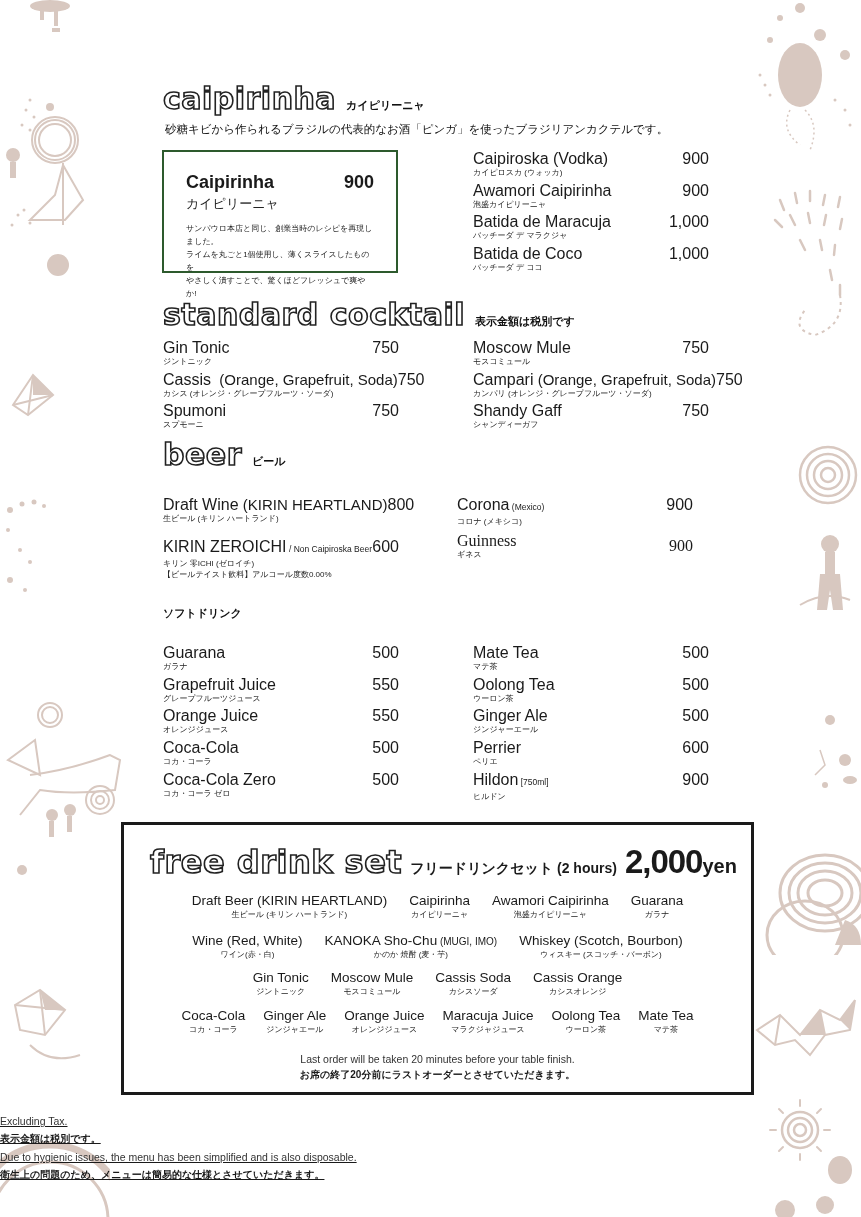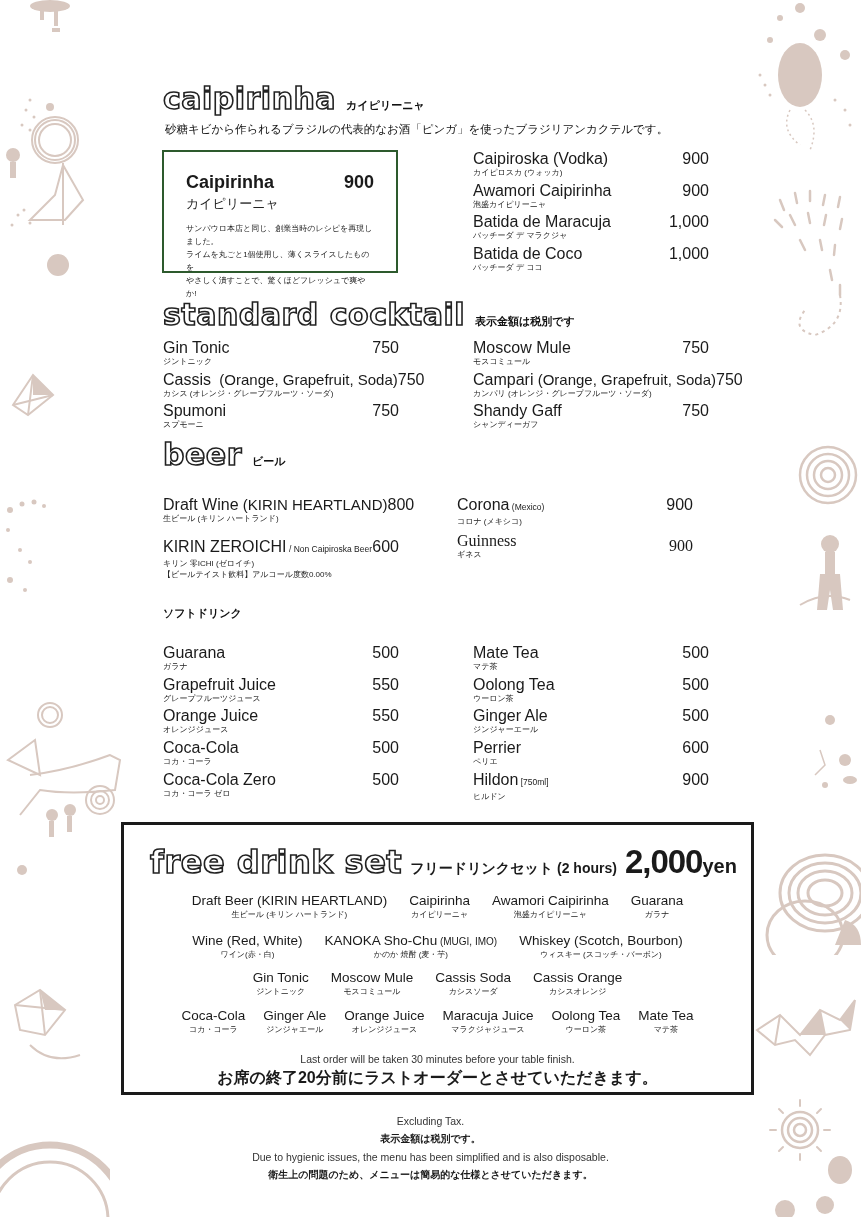--- a/index.html
+++ b/index.html
@@ -42,23 +42,23 @@
   .free-head .yen { font-size: 20px; font-weight: bold; }
 
   .free-row { position: absolute; left: 0; width: 100%; display: flex; justify-content: center; gap: 22px; }
   .free-item { display: flex; flex-direction: column; align-items: center; }
   .free-item .en { font-size: 13.5px; white-space: nowrap; }
   .free-item .en .sub { font-size: 10px; }
   .free-item .jp { font-size: 8px; color: #222; margin-top: 1px; white-space: nowrap; }
 
   .notes { position: absolute; left: 0; width: 100%; text-align: center; }
   .notes .en { font-size: 10.5px; color: #333; }
-  .notes .jp { font-size: 16px; font-weight: bold; margin-top: 3px; }
-
-  .footer { position: absolute; left: 0; width: 861px; top: 1112px; text-align: center; }
+  .notes .jp { font-size: 10px; font-weight: bold; margin-top: 3px; }
+
+  .footer { position: absolute; left: 0; width: 861px; top: 1112px; text-align: left; text-decoration: underline; }
   .footer p { line-height: 18px; }
   .footer .en { font-size: 10.5px; color: #333; }
   .footer .jp { font-size: 10px; font-weight: bold; }
 </style>
 </head>
 <body>
 
 <div class="deco" style="left:28px;top:0;">
   <svg width="45" height="42" viewBox="0 0 45 42">
       <g fill="#d8c8c0">
@@ -585,21 +585,21 @@
         <span class="en">Oolong Tea</span>
         <span class="jp">ウーロン茶</span>
       </div>
     <div class="free-item">
         <span class="en">Mate Tea</span>
         <span class="jp">マテ茶</span>
       </div>
   </div>
 
   <div class="notes" style="top:228px;">
-    <div class="en">Last order will be taken 30 minutes before your table finish.</div>
+    <div class="en">Last order will be taken 20 minutes before your table finish.</div>
     <div class="jp">お席の終了20分前にラストオーダーとさせていただきます。</div>
   </div>
 </div>
 
 <div class="footer">
   <p class="en">Excluding Tax.</p>
   <p class="jp">表示金額は税別です。</p>
   <p class="en">Due to hygienic issues, the menu has been simplified and is also disposable.</p>
   <p class="jp">衛生上の問題のため、メニューは簡易的な仕様とさせていただきます。</p>
 </div>

